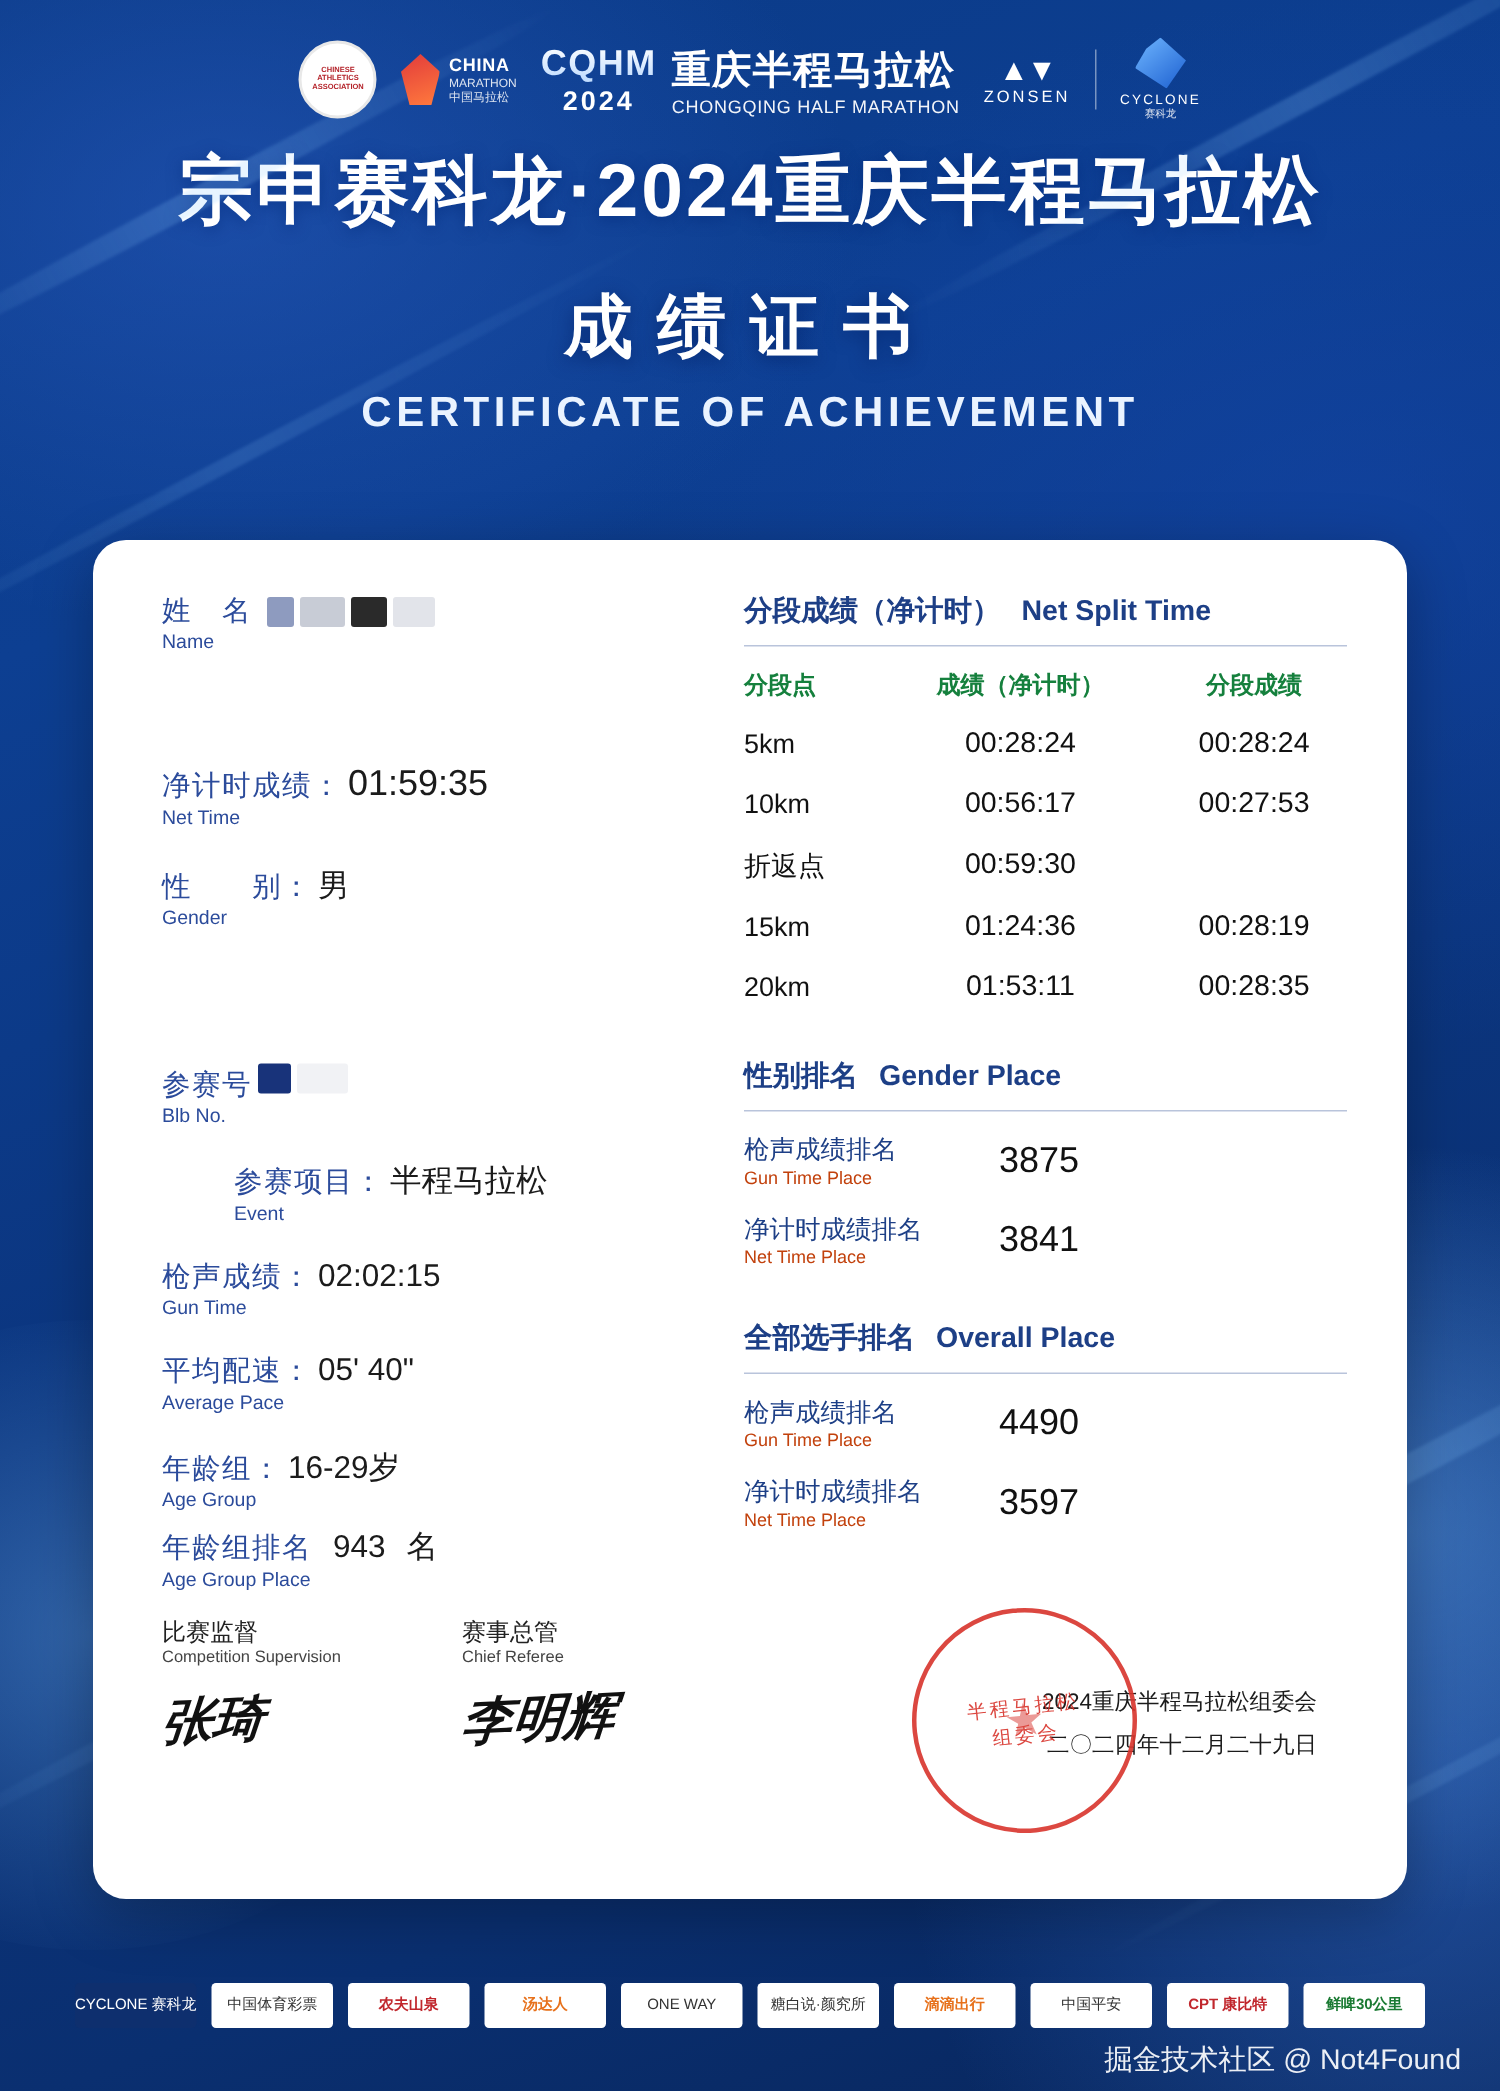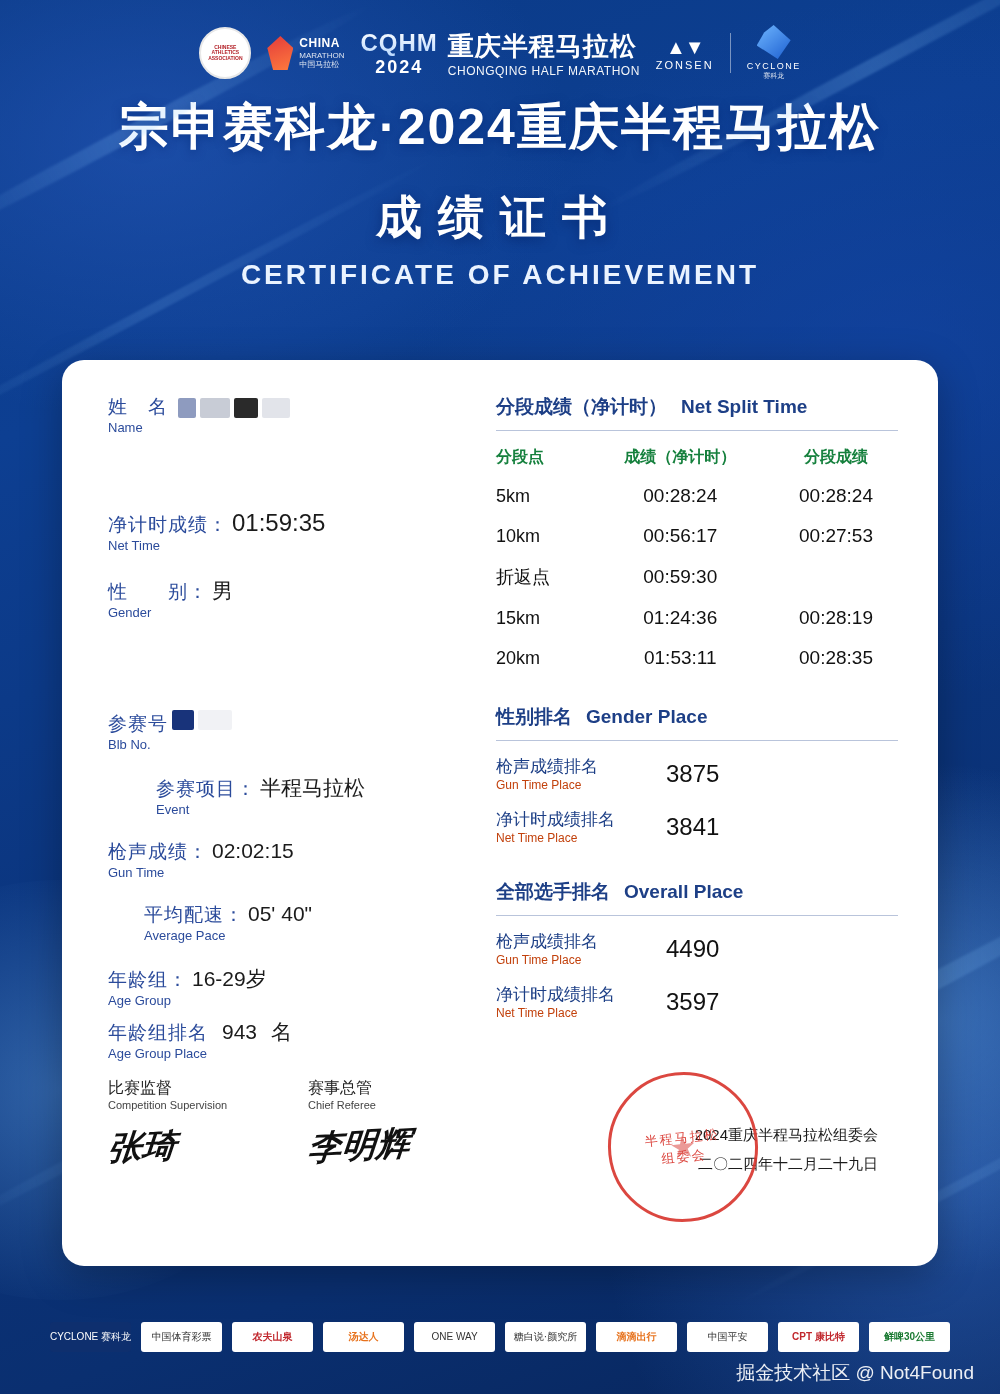--- a/index.html
+++ b/index.html
@@ -343,21 +343,21 @@
       <div class="field blk" style="margin-top:22px;">
         <div class="row-inline">
           <div class="stack">
             <div class="lbl-zh">枪声成绩：</div>
             <div class="lbl-en">Gun Time</div>
           </div>
           <div class="val">02:02:15</div>
         </div>
       </div>
 
-      <div class="field blk" style="margin-top:22px;margin-left:36px;">
+      <div class="field blk" style="margin-top:22px;">
         <div class="row-inline">
           <div class="stack">
             <div class="lbl-zh">平均配速：</div>
             <div class="lbl-en">Average Pace</div>
           </div>
           <div class="val">05' 40"</div>
         </div>
       </div>
 
       <div class="field blk" style="margin-top:22px;">

